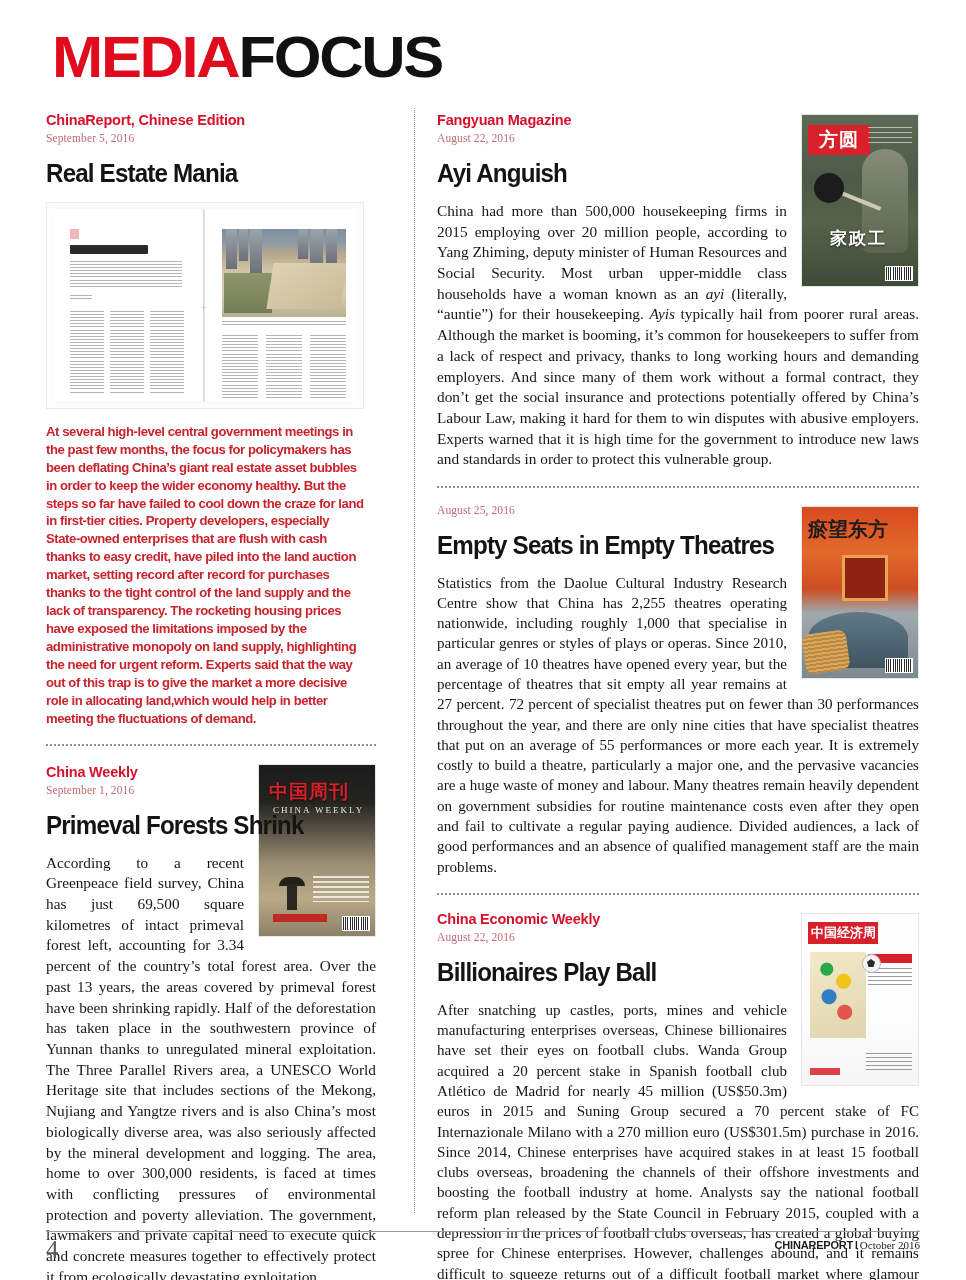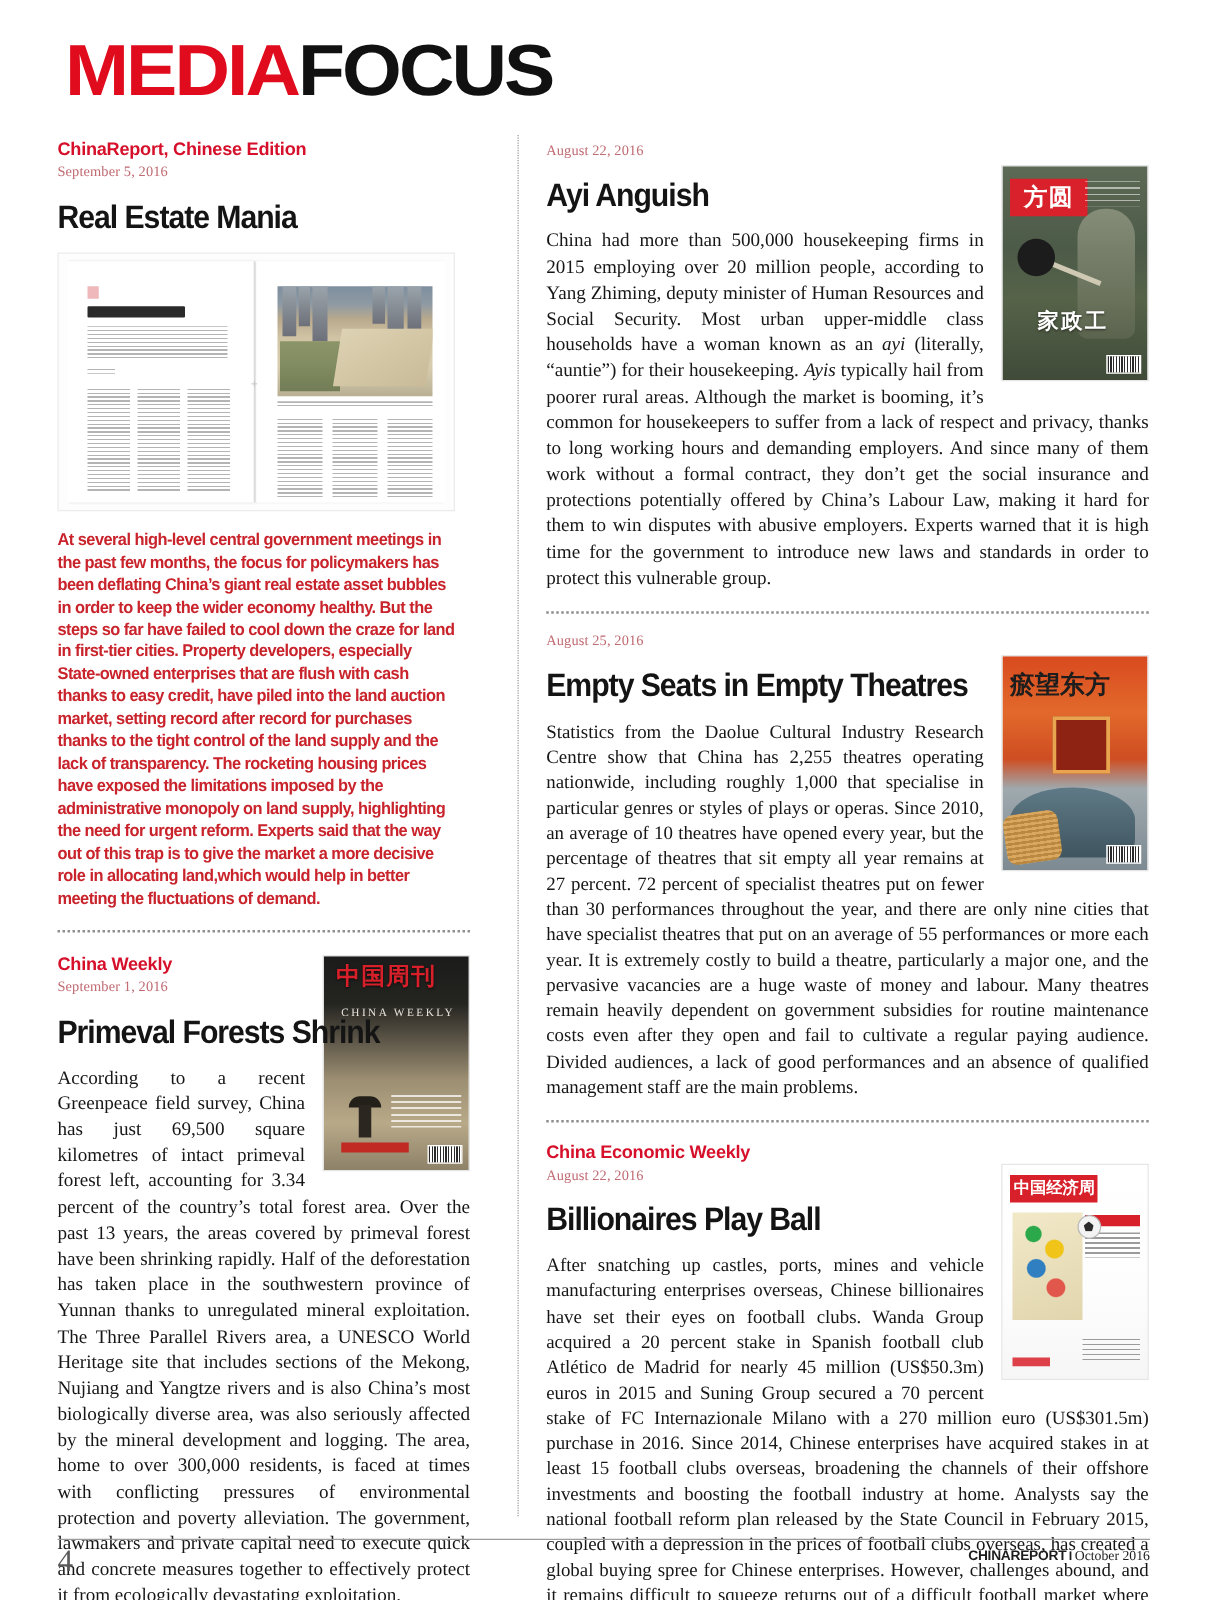--- a/index.html
+++ b/index.html
@@ -122,21 +122,21 @@
 
   .dotted-rule {
     border: 0;
     border-top: 2px dotted #8f8f8f;
     margin: 16px 0 0 0;
     height: 0;
   }
   .dotted-rule.short { width: 330px; }
   .thumb-float-right {
     float: right;
-    margin: 17px 0 4px 12px;
+    margin: 2px 0 4px 12px;
   }
 
   
   .spread {
     width: 316px;
     height: 205px;
     margin-top: 14px;
     background: #fdfdfd;
     border: 1px solid #ebebeb;
     position: relative;
@@ -341,21 +341,21 @@
     border-radius: 8px;
     transform: rotate(-8deg);
   }
 
   
   .cover-chinaweekly {
     background: linear-gradient(to bottom, #1b1b1b 0%, #242420 22%, #5f584a 40%, #9c8f72 58%, #b8a988 78%, #8d8168 100%);
   }
   .cover-chinaweekly .cn-name {
     position: absolute;
-    left: 10px; top: 3px;
+    left: 10px; top: 14px;
     color: #d7202a;
     font-family: Liberation Mono, monospace;
     font-size: 19px;
     font-weight: bold;
     letter-spacing: 1px;
     text-shadow: 0 1px 2px rgba(0,0,0,.7);
   }
   .cover-chinaweekly .en-name {
     position: absolute;
     left: 14px; top: 40px;
@@ -585,20 +585,21 @@
         <div class="logo-box">
           <span>方圆</span>
         </div>
         <div class="topline"></div>
         <div class="figure"></div>
         <div class="mop-handle"></div>
         <div class="mop"></div>
         <div class="cov-label main">家政工</div>
         <div class="barcode"></div>
       </div>
+      <p class="source">Fangyuan Magazine</p>
       <p class="pubdate">August 22, 2016</p>
       <h2 class="headline">Ayi Anguish</h2>
       <p class="body-serif" style="margin-top:13px;"><span>China had more than 500,000 housekeeping firms in 2015 employing over 20 million people, according to Yang Zhiming, deputy minister of Human Resources and Social Security. Most urban upper-middle class households have a woman known as an </span><em>ayi</em><span> (literally, “auntie”) for their housekeeping. </span><em>Ayis</em><span> typically hail from poorer rural areas. Although the market is booming, it’s common for housekeepers to suffer from a lack of respect and privacy, thanks to long working hours and demanding employers. And since many of them work without a formal contract, they don’t get the social insurance and protections potentially offered by China’s Labour Law, making it hard for them to win disputes with abusive employers. Experts warned that it is high time for the government to introduce new laws and standards in order to protect this vulnerable group.</span></p>
       <div class="clear"></div>
       <hr class="dotted-rule">
     </div>
 
     <div style="margin-top:16px;">
       <div class="cover cover-oriental thumb-float-right" style="margin-left:14px;">
         <div class="nameplate">

